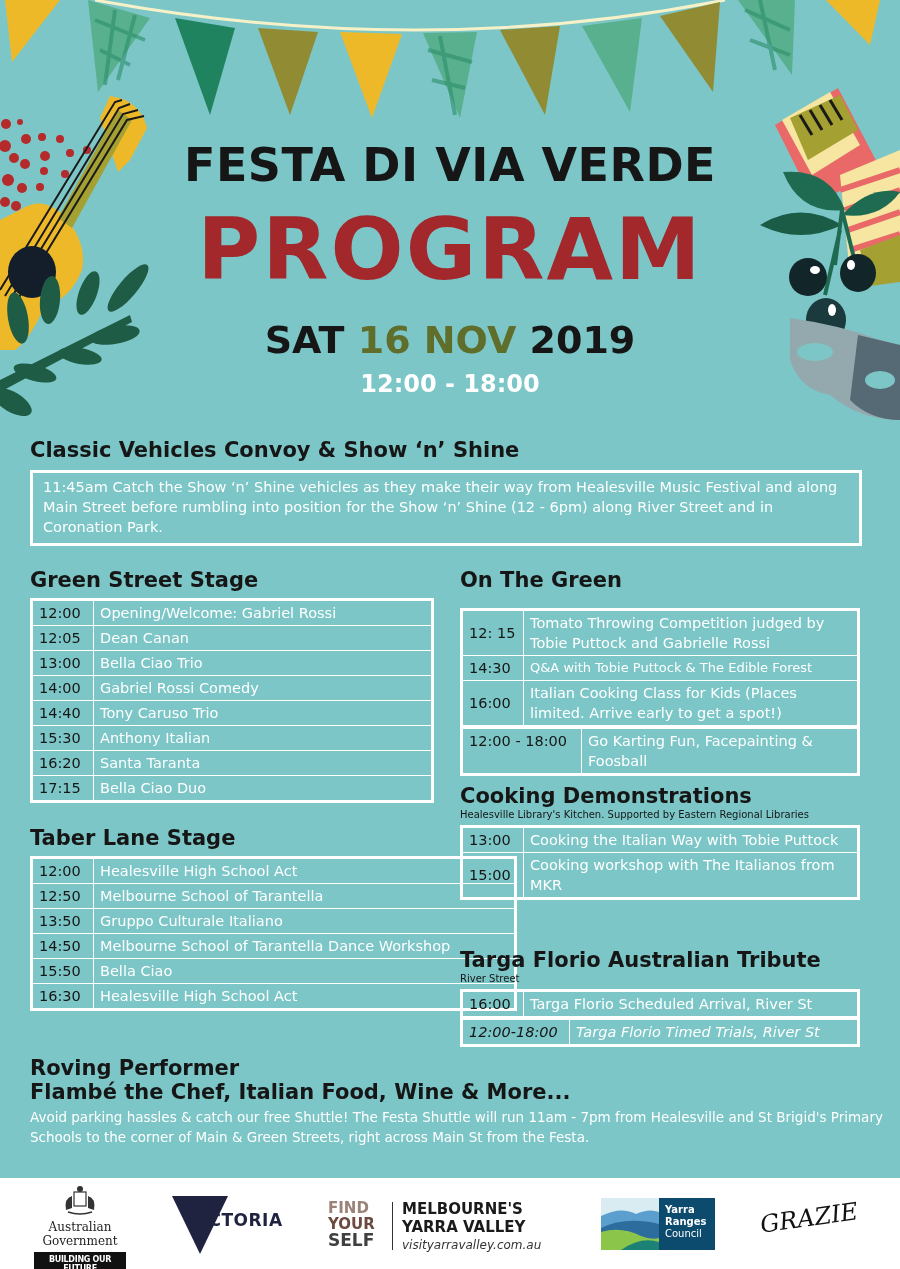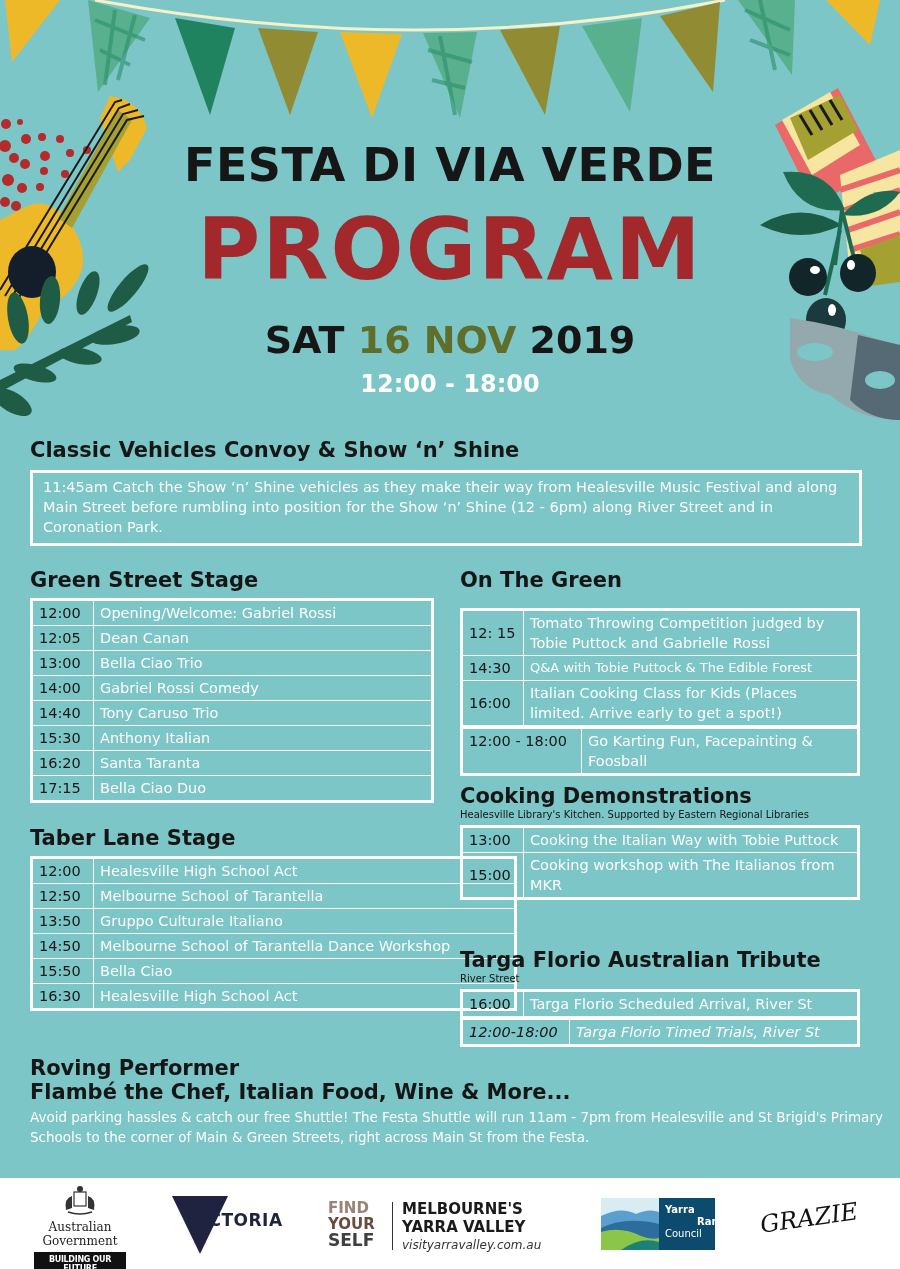--- a/index.html
+++ b/index.html
@@ -345,19 +345,19 @@
   <div class="logo" style="left:601px; top:20px; width:114px; height:52px; background:#0c4a6e;">
     <svg width="58" height="52" viewBox="0 0 58 52" style="position:absolute; left:0; top:0;">
       <rect width="58" height="52" fill="#d8ecf2"></rect>
       <path d="M0,18 Q20,8 35,16 Q48,10 58,14 L58,52 L0,52 Z" fill="#5b9fcf"></path>
       <path d="M0,30 Q25,18 58,26 L58,52 L0,52 Z" fill="#2d6d9e"></path>
       <path d="M0,34 Q20,28 40,38 Q50,42 58,40 L58,52 L0,52 Z" fill="#8bc54a"></path>
       <path d="M20,52 Q40,38 58,44 L58,52 Z" fill="#1b8275"></path>
     </svg>
     <div style="position:absolute; left:64px; top:6px; color:#fff; font-size:10px; line-height:12px;">
       <div style="font-weight:bold;">Yarra</div>
-      <div style="font-weight:bold;margin-left:32px;">Ranges</div>
+      <div style="font-weight:bold;">Ranges</div>
       <div>Council</div>
     </div>
   </div>
 
   <div class="logo" style="left:760px; top:26px; font-family:'DejaVu Serif',serif; font-style:italic; font-size:24px; color:#111; transform:rotate(-8deg);">GRAZIE</div>
 </div>
 
 </body></html>

